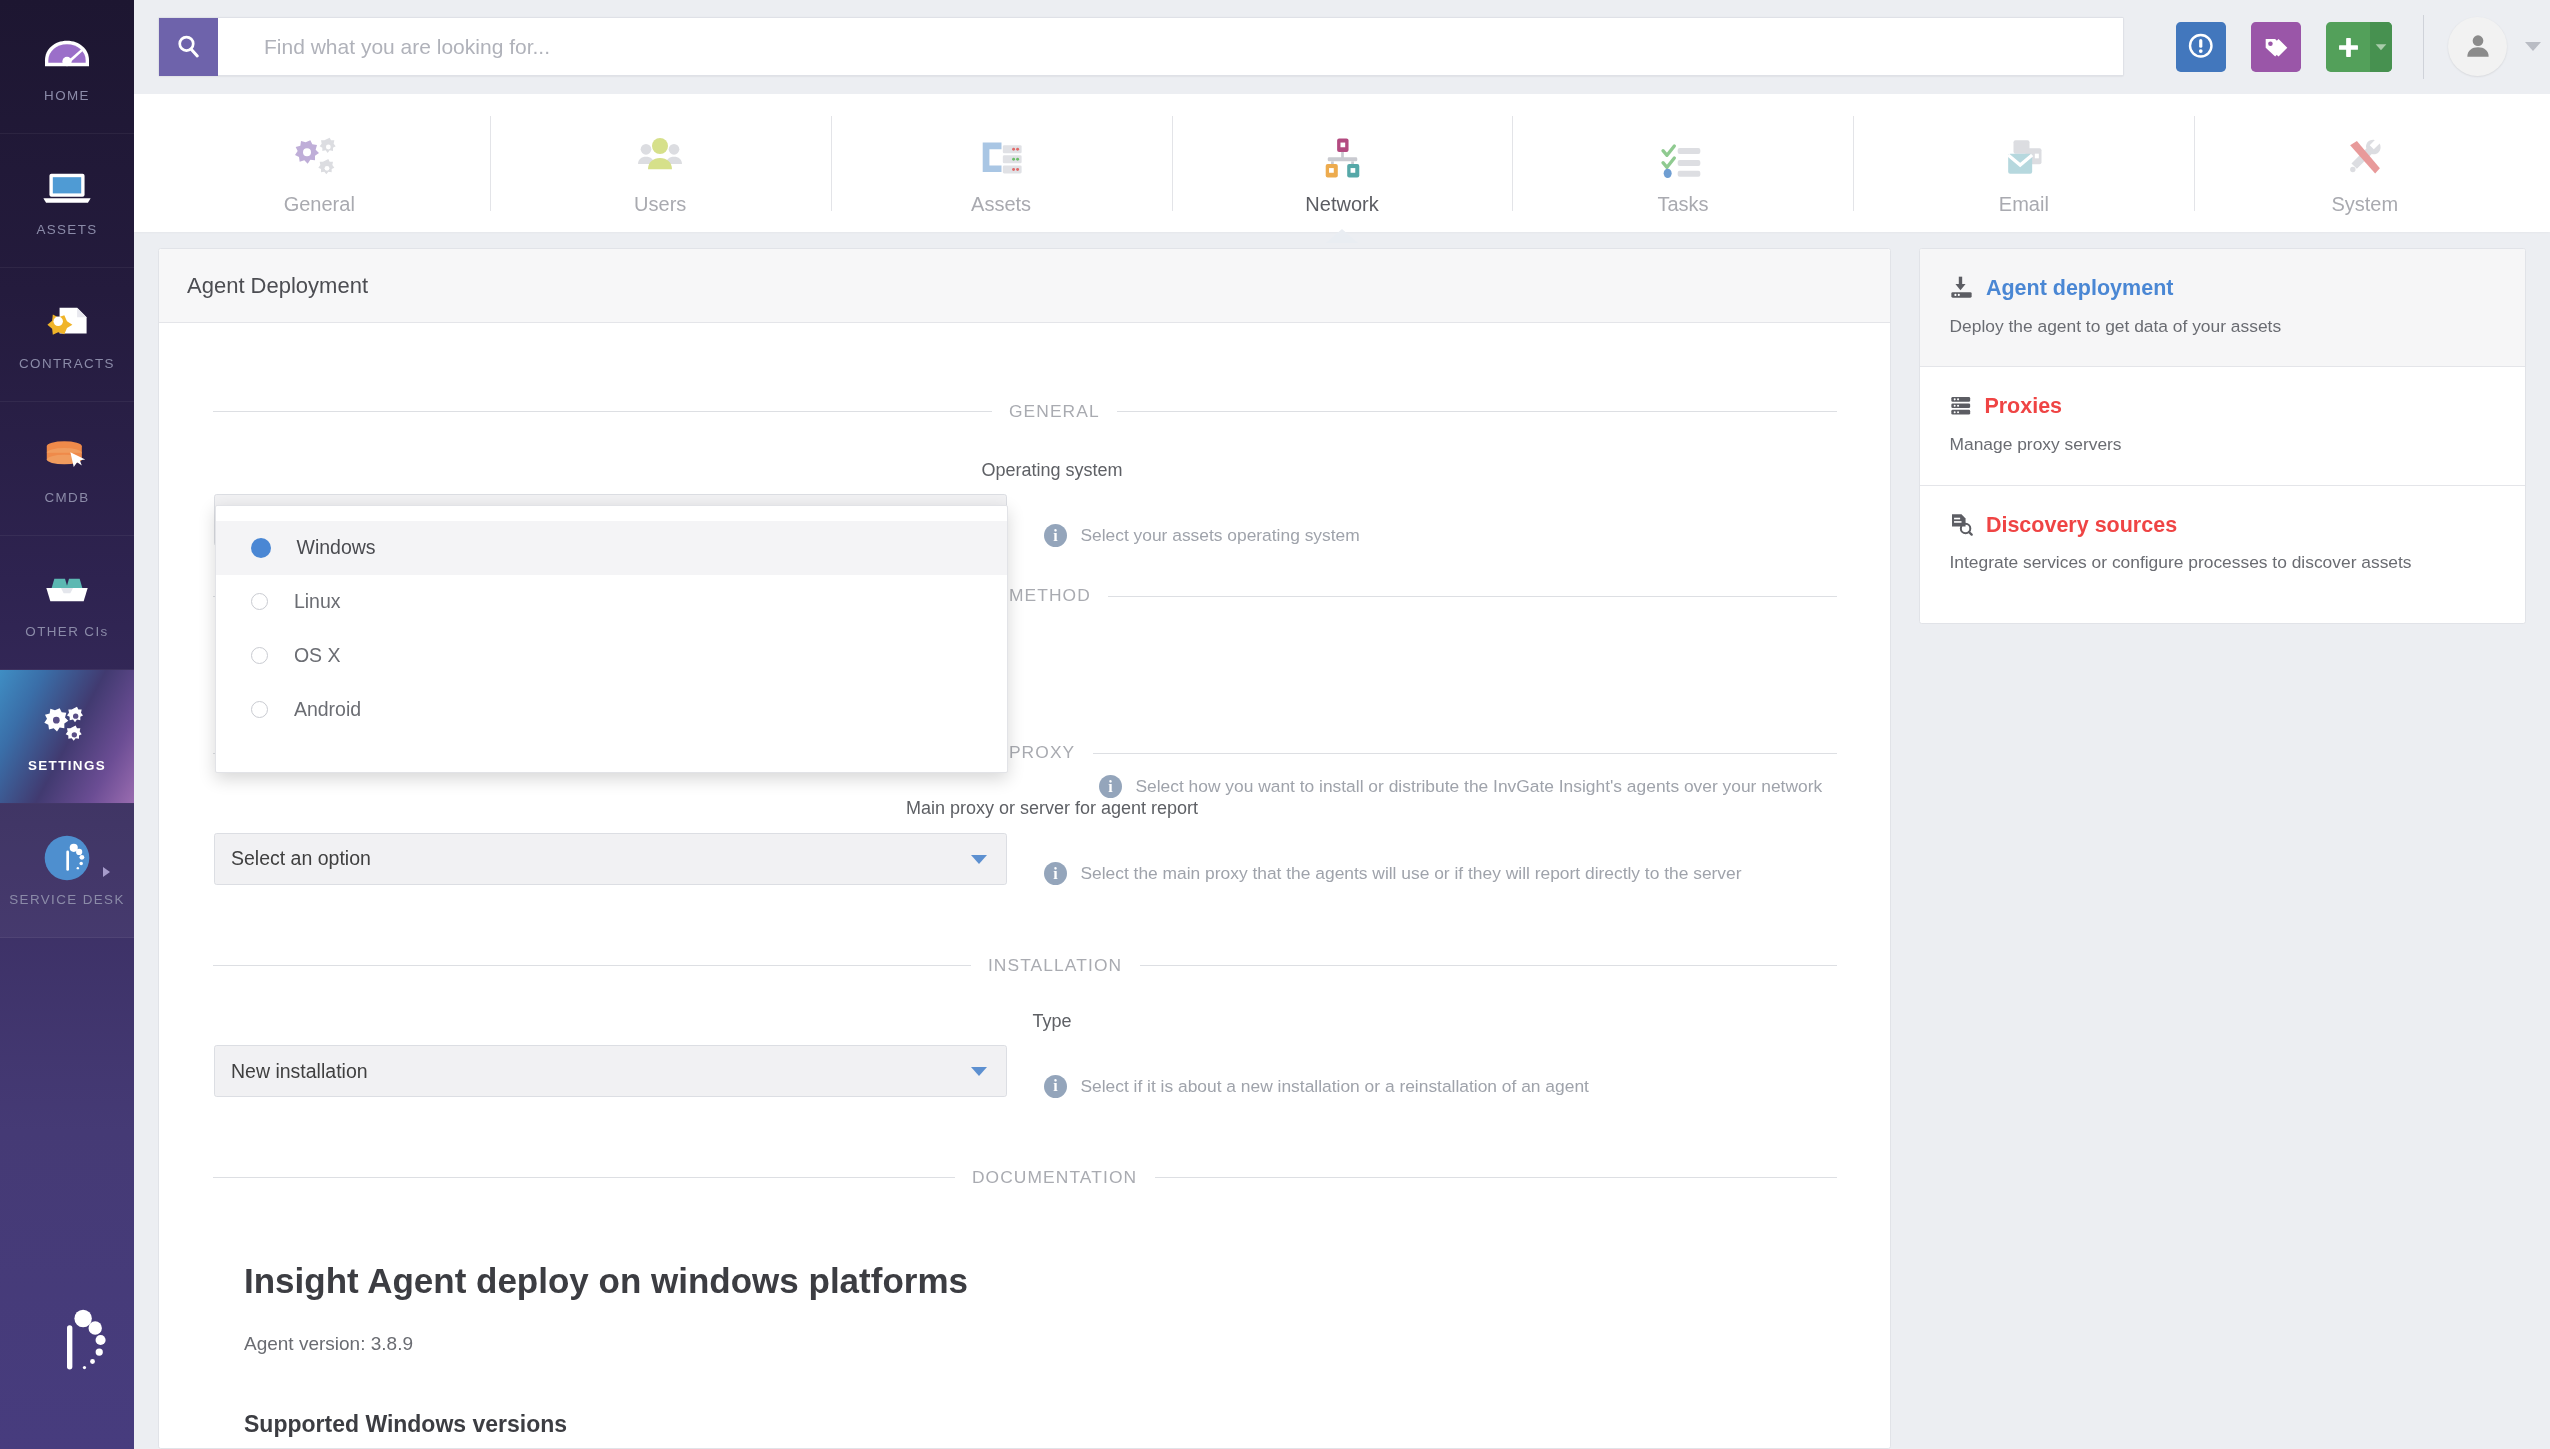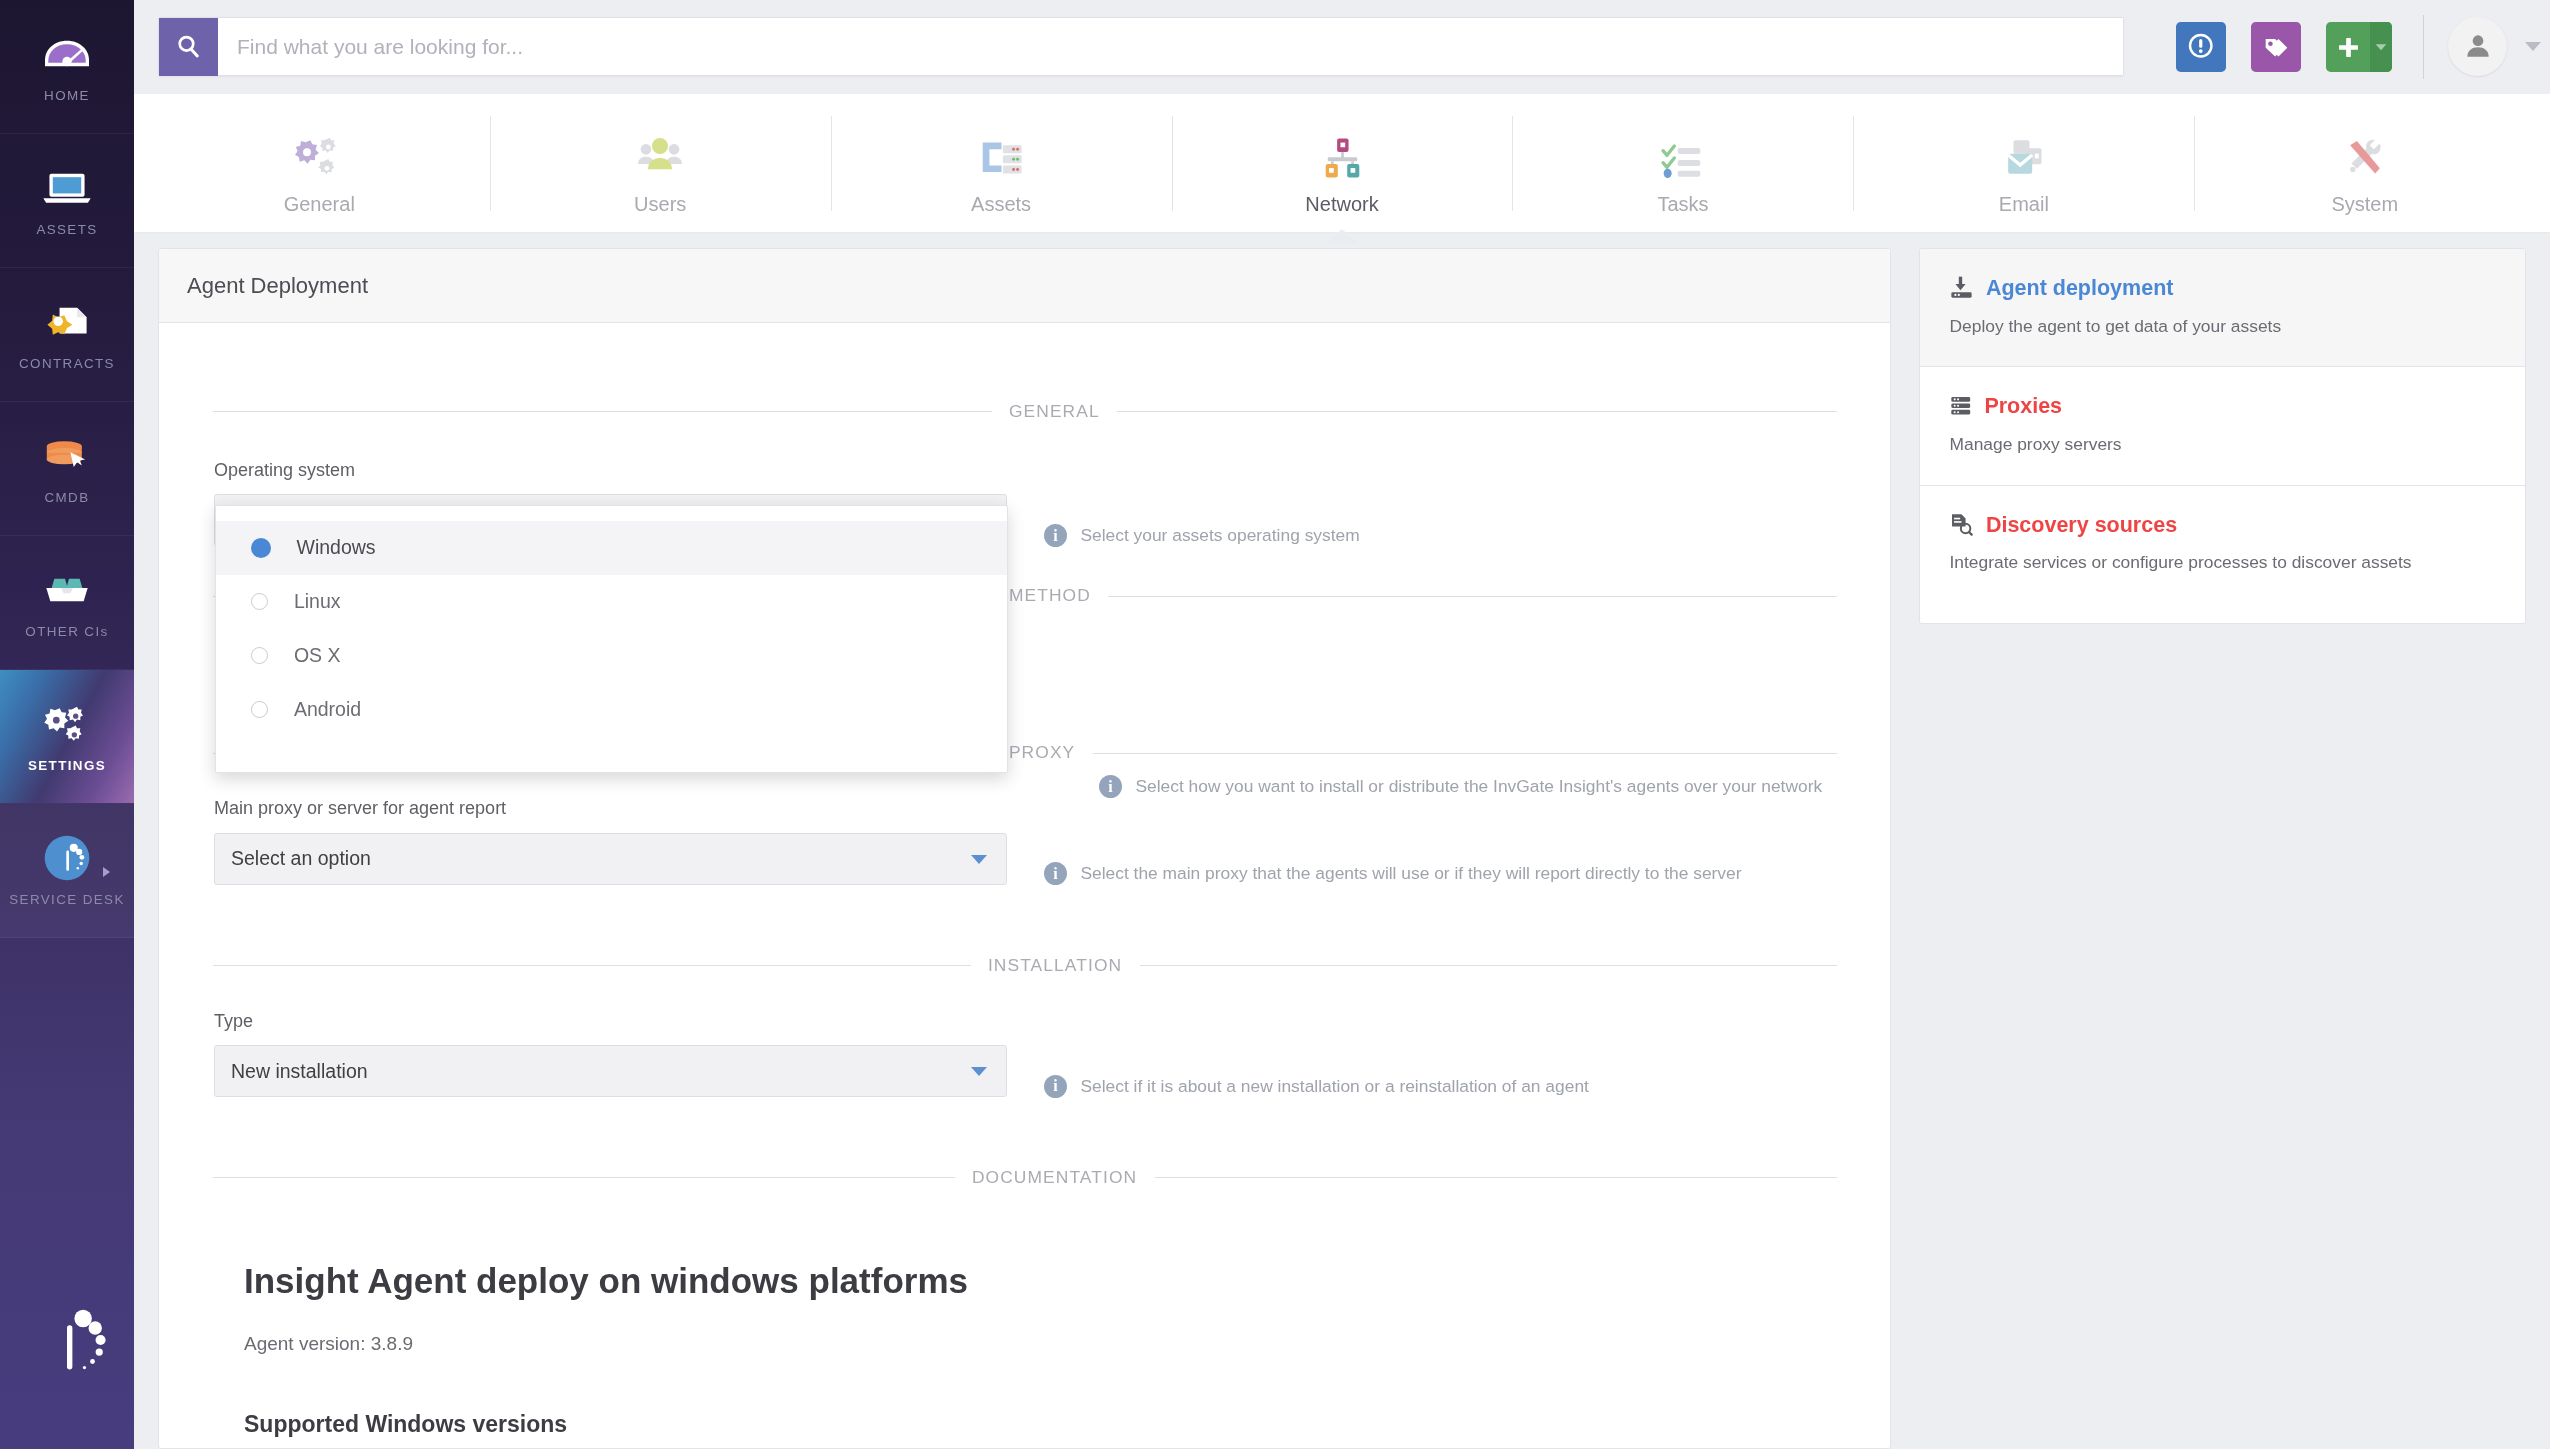--- a/index.html
+++ b/index.html
@@ -46,20 +46,21 @@
 
   
   #topbar {
     position: absolute; left: 134px; top: 0; width: 2416px; height: 94px;
     background: #eceef2; z-index: 30;
   }
   #search-wrap {
     position: absolute; left: 24px; top: 17.4px; width: 1966px; height: 59px;
     display: flex; background: #ffffff; border: 0.7px solid #dfe1e7; border-radius: 2px;
     box-shadow: 0 0.7px 1.3px rgba(0,0,0,0.05);
+    gap: 27px;
   }
   #search-btn {
     width: 59px; height: 58px; background: #6e63ab;
     display: flex; align-items: center; justify-content: center; cursor: pointer; flex: none;
   }
   #search-input {
     flex: 1; border: none; outline: none; padding-left: 19px;
     font-size: 21px; color: #4a4a4a; font-family: "Liberation Sans", sans-serif;
   }
   #search-input::placeholder { color: #b0b2ba; }
@@ -129,21 +130,21 @@
   .section-divider .sec-label {
     font-size: 17.4px; color: #a9abb1; letter-spacing: 1.1px; padding: 0 17.4px;
     white-space: nowrap;
   }
   .divider-general .line:first-child { flex: 0 0 779px; }
   .divider-method  .line:first-child { flex: 0 0 779px; }
   .divider-proxy   .line:first-child { flex: 0 0 779px; }
   .divider-install .line:first-child { flex: 0 0 758px; }
   .divider-doc     .line:first-child { flex: 0 0 742px; }
 
-  .field-label { font-size: 18px; color: #5e6065; }
+  .field-label { font-size: 18px; color: #5e6065; text-align: center; }
   .select-box {
     width: 793px; height: 52px; background: #f1f1f3; border: 0.7px solid #dcdee3; border-radius: 2.7px;
     display: flex; align-items: center; padding: 0 16px; cursor: pointer; position: relative;
   }
   .select-value { font-size: 19.5px; color: #404040; }
   .select-caret {
     position: absolute; right: 19px; top: 50%; margin-top: -4px;
     width: 0; height: 0; border-left: 8px solid transparent; border-right: 8px solid transparent;
     border-top: 9.4px solid #5d90d0;
   }

